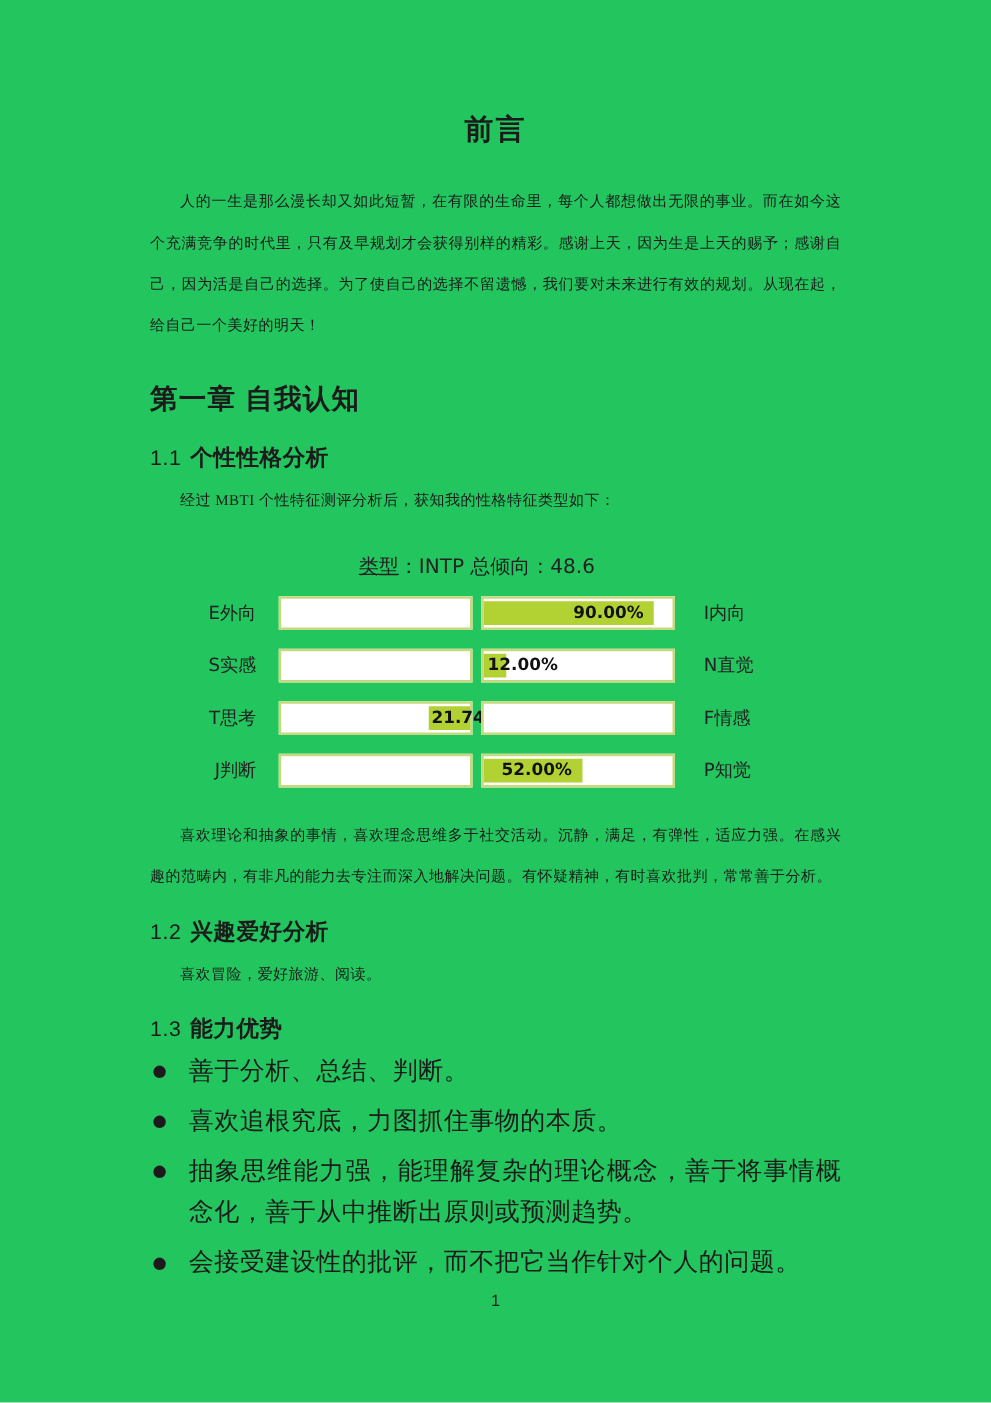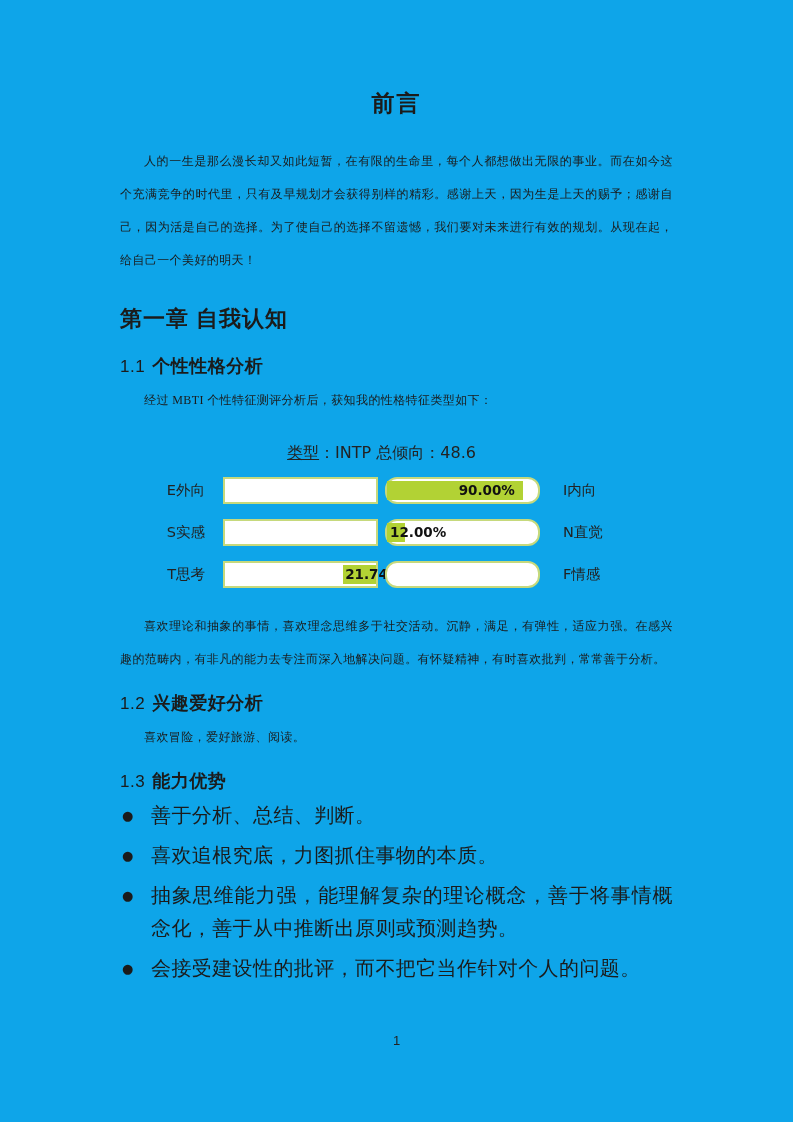--- a/index.html
+++ b/index.html
@@ -2,21 +2,21 @@
 <html><head>
 <meta charset="utf-8">
 <style>
   * { margin: 0; padding: 0; box-sizing: border-box; }
   html, body { background: #ffffff; }
   .page {
     position: relative;
     width: 793px;
     height: 1122px;
     margin: 0 auto;
-    background: #0ea5e9;
+    background: #22c55e;
     font-family: "Liberation Serif", "DejaVu Serif", serif;
     color: #1b1b1b;
     overflow: hidden;
   }
   .content { padding: 88px 120px 0 120px; }
 
   .doc-title {
     text-align: center;
     font-size: 23px;
     font-weight: bold;
@@ -73,21 +73,21 @@
   }
   .rlabel.left { width: 103px; text-align: right; padding-right: 18px; }
   .rlabel.right { padding-left: 23px; }
   .box {
     position: relative;
     width: 155px;
     height: 27px;
     background: #ffffff;
     border: 2px solid #c6d97c;
   }
-  .box + .box { margin-left: 7px; border-radius: 12px; }
+  .box + .box { margin-left: 7px; }
   .fill {
     position: absolute;
     top: 2px;
     bottom: 2px;
     width: 0;
     background: #b2d234;
   }
   .plabel {
     position: absolute;
     top: 0;
@@ -186,20 +186,31 @@
         <div class="box" style="border-color: rgb(198, 217, 124);">
             <div class="fill" style="width: 21.74%; background: rgb(178, 210, 52); right: 0px;"></div>
             <div class="plabel" style="display: block; left: calc(78.26% + 2px);">21.74%</div>
           </div>
         <div class="box" style="border-color: rgb(198, 217, 124);">
             <div class="fill"></div>
           </div>
         <div class="rlabel right">F情感</div>
       </div>
 
+      <div class="crow">
+        <div class="rlabel left">J判断</div>
+        <div class="box" style="border-color: rgb(198, 217, 124);">
+            <div class="fill"></div>
+          </div>
+        <div class="box" style="border-color: rgb(198, 217, 124);">
+            <div class="fill" style="width: 52%; background: rgb(178, 210, 52); left: 0px;"></div>
+            <div class="plabel" style="display: block; left: 0px; width: 52%; text-align: right; padding-right: 8px;">52.00%</div>
+          </div>
+        <div class="rlabel right">P知觉</div>
+      </div>
     </div>
 
     <p class="body indent">喜欢理论和抽象的事情，喜欢理念思维多于社交活动。沉静，满足，有弹性，适应力强。在感兴趣的范畴内，有非凡的能力去专注而深入地解决问题。有怀疑精神，有时喜欢批判，常常善于分析。</p>
 
     <div class="section-heading">
       <span class="hnum">1.2</span><span class="htxt">兴趣爱好分析</span>
     </div>
 
     <p class="body indent">喜欢冒险，爱好旅游、阅读。</p>
 

